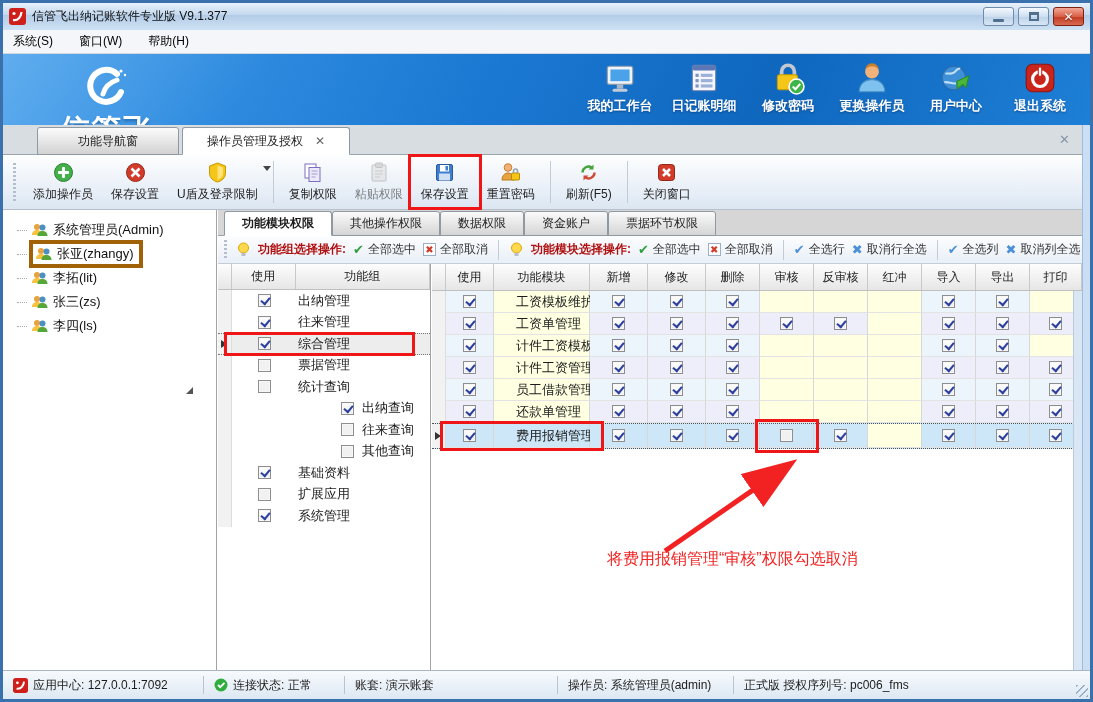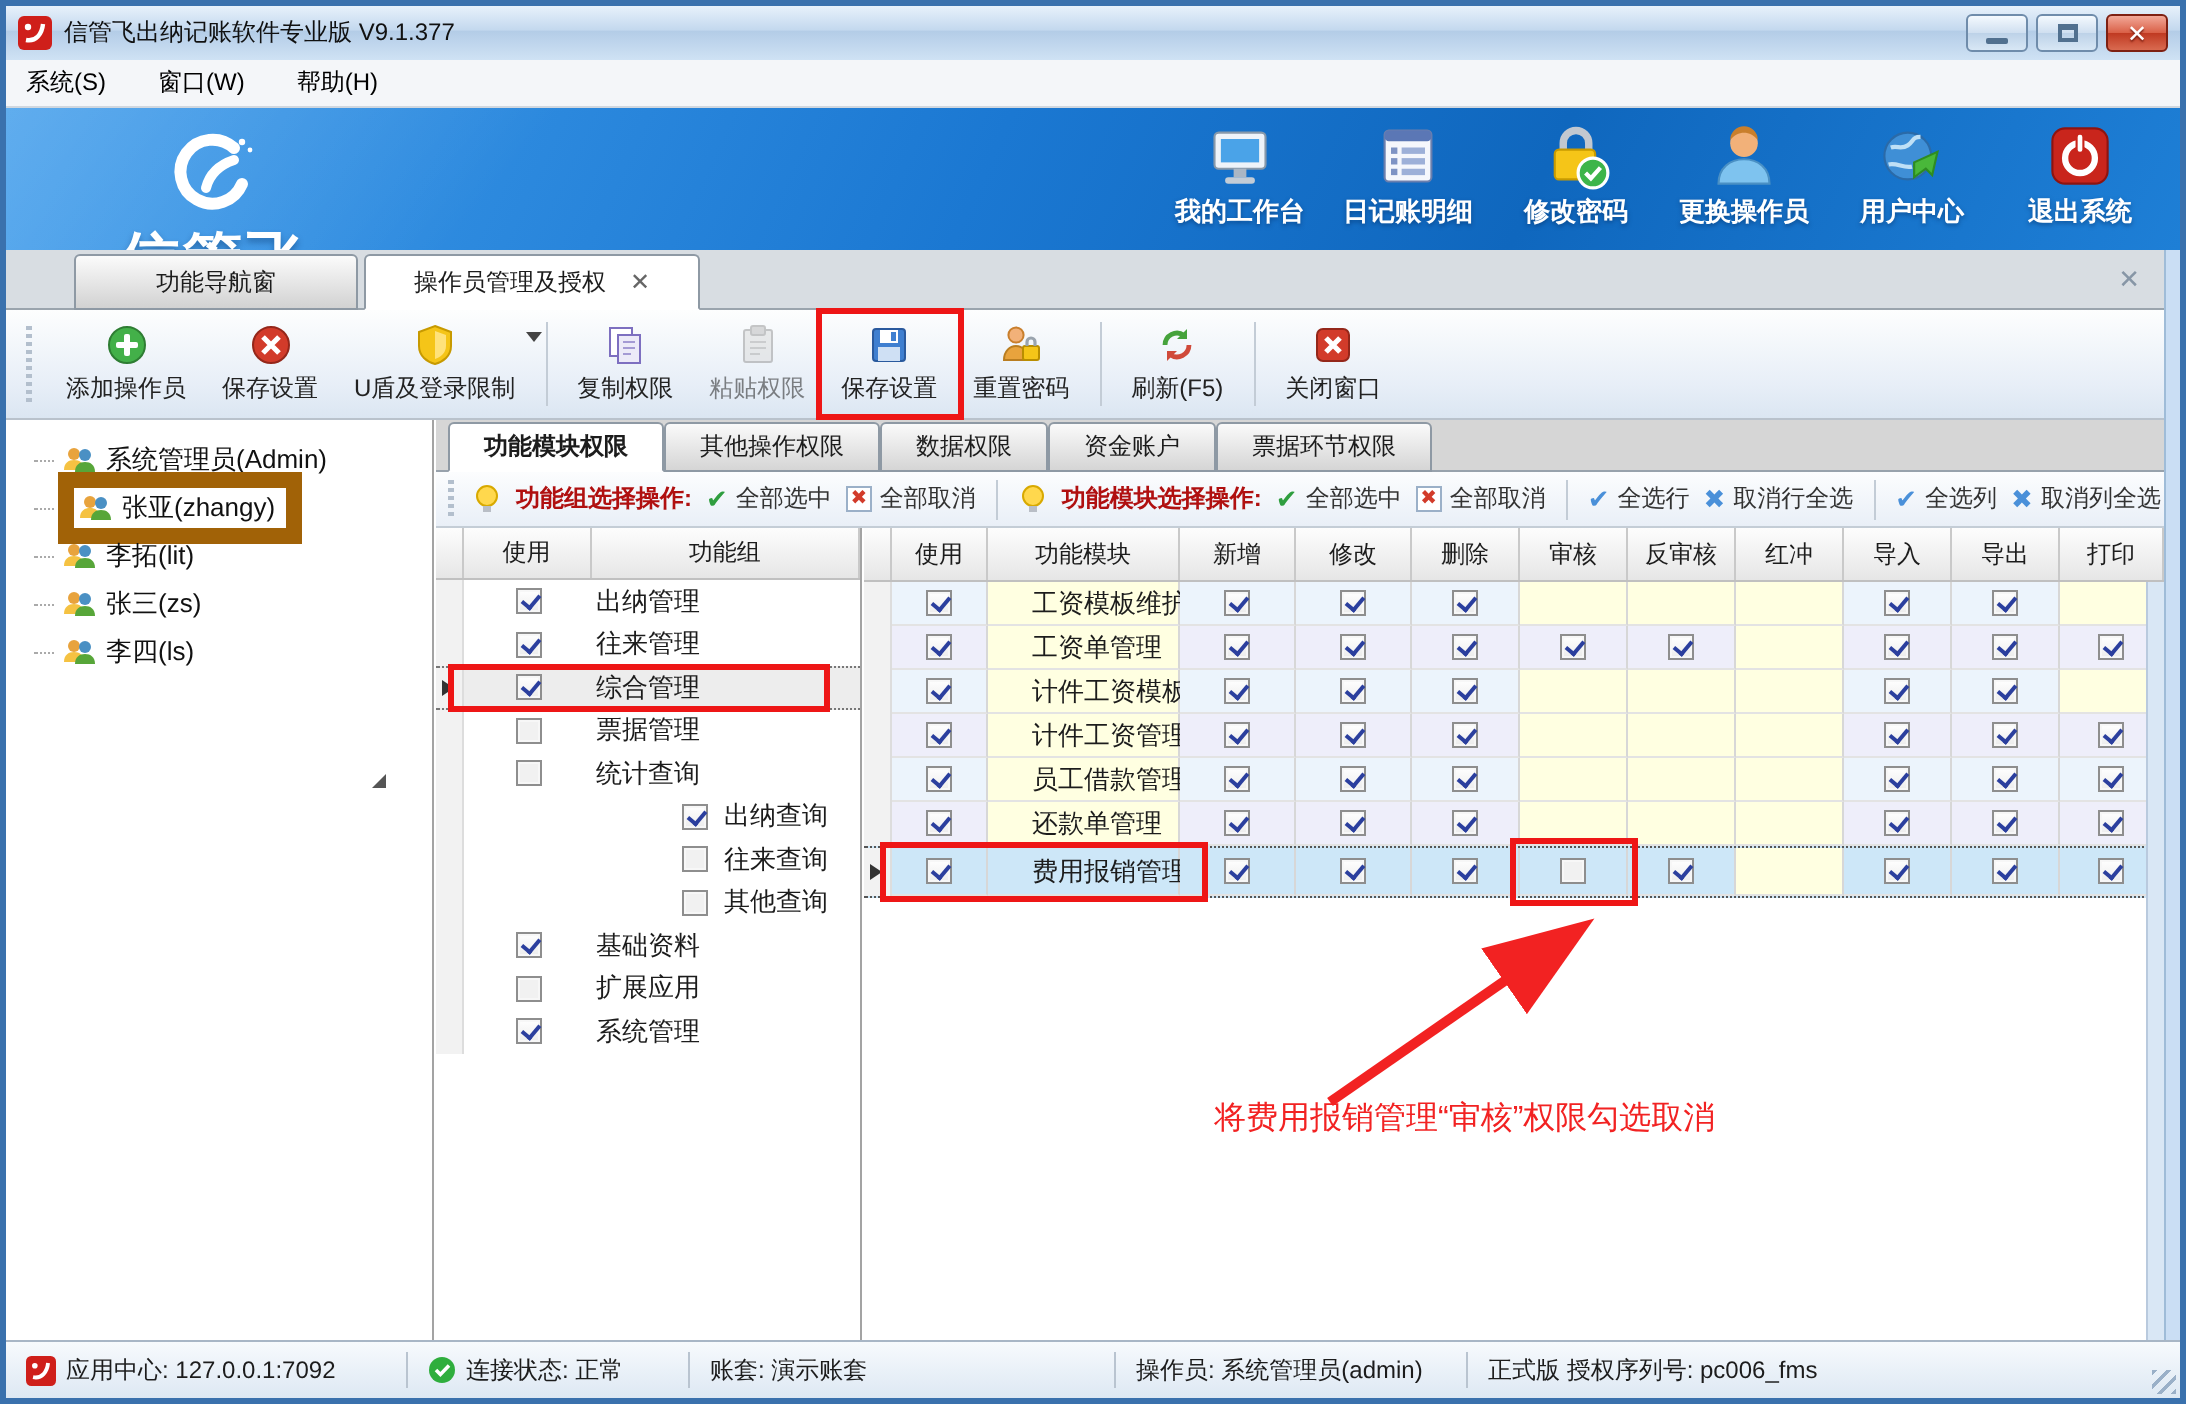--- a/index.html
+++ b/index.html
@@ -61,21 +61,21 @@
 
   
   .main { position:absolute; top:207px; left:0; right:8px; bottom:29px; background:#fff; }
   .right-band { position:absolute; right:0; top:122px; bottom:29px; width:8px; background:#cadef4; border-left:1px solid #9fbcd8; }
 
   
   .op-panel { position:absolute; left:0; top:0; bottom:0; width:214px; border-right:1px solid #a3a3a3; background:#fff; padding-top:8px; }
   .op-item { display:flex; align-items:center; height:24px; padding-left:26px; cursor:pointer; position:relative; }
   .op-item::before { content:""; position:absolute; left:14px; width:10px; border-top:1px dotted #aaa; }
   .op-inner { display:inline-flex; align-items:center; padding:1px 5px 1px 2px; }
-  .op-inner.red-frame-op { border:8px solid #a16207; }
+  .op-inner.red-frame-op { border:4px solid #a16207; }
   .op-item svg { width:17px; height:15px; margin-right:5px; }
   .op-lab { font-size:13px; color:#111; white-space:nowrap; }
 
   
   .right-panel { position:absolute; left:215px; right:0; top:0; bottom:0; }
   .perm-tabs { position:absolute; top:0; left:0; right:0; height:26px; background:#d6d6d6; border-bottom:1px solid #98a2ac; display:flex; align-items:flex-end; padding-left:6px; }
   .ptab { height:25px; margin-bottom:-1px; border:1px solid #8e99a4; border-radius:3px 3px 0 0; padding:0 17px; display:flex; align-items:center; font-size:12px; background:linear-gradient(#fafafa,#d5d5d5); cursor:pointer; }
   .ptab.active { background:#fff; border-bottom-color:#fff; font-weight:bold; z-index:2; }
 
   .selbar { position:absolute; top:26px; left:0; right:0; height:28px; background:linear-gradient(#fcfdfe,#e9eff7); border-bottom:1px solid #c4cdd6; display:flex; align-items:center; padding-left:6px; gap:7px; overflow:hidden; white-space:nowrap; }

